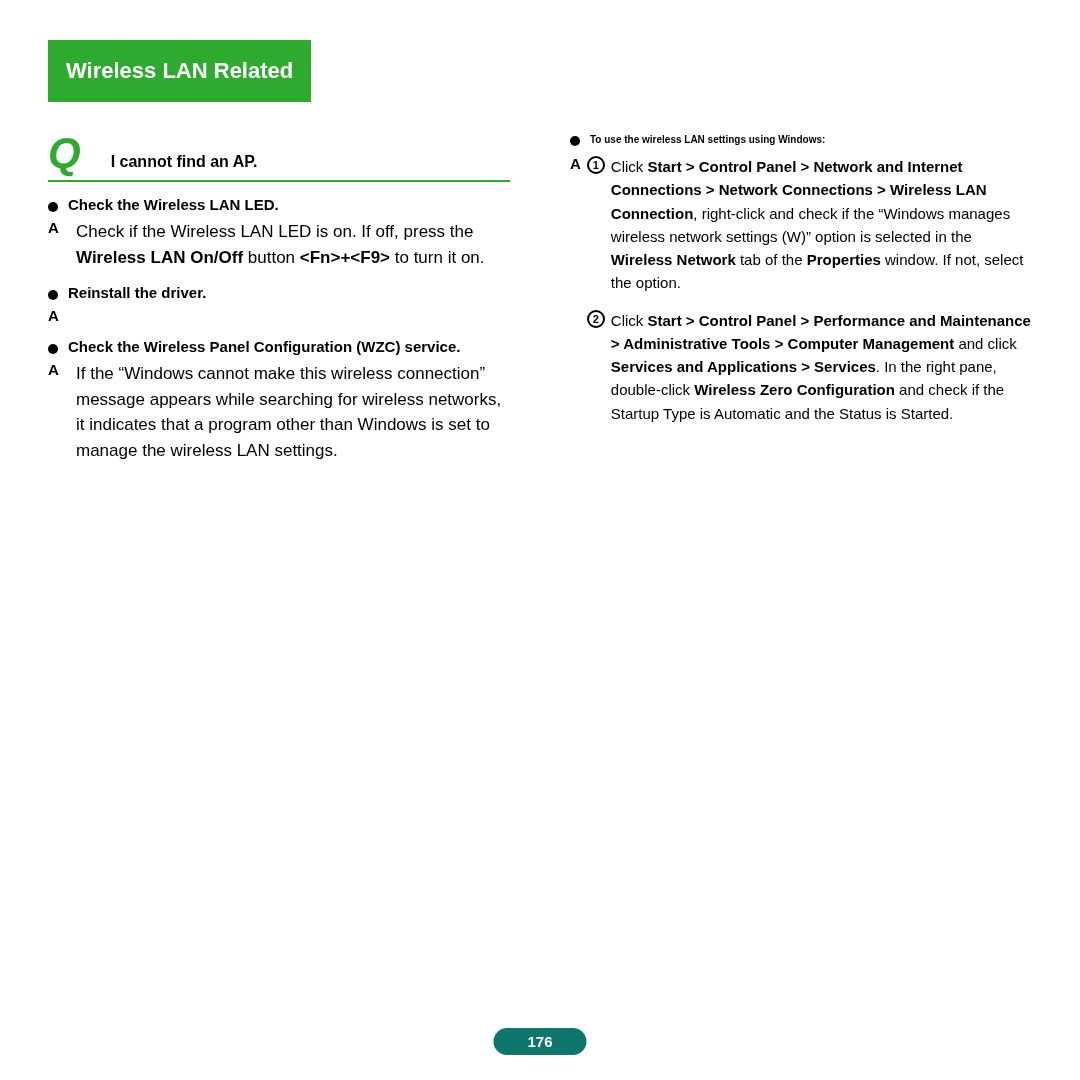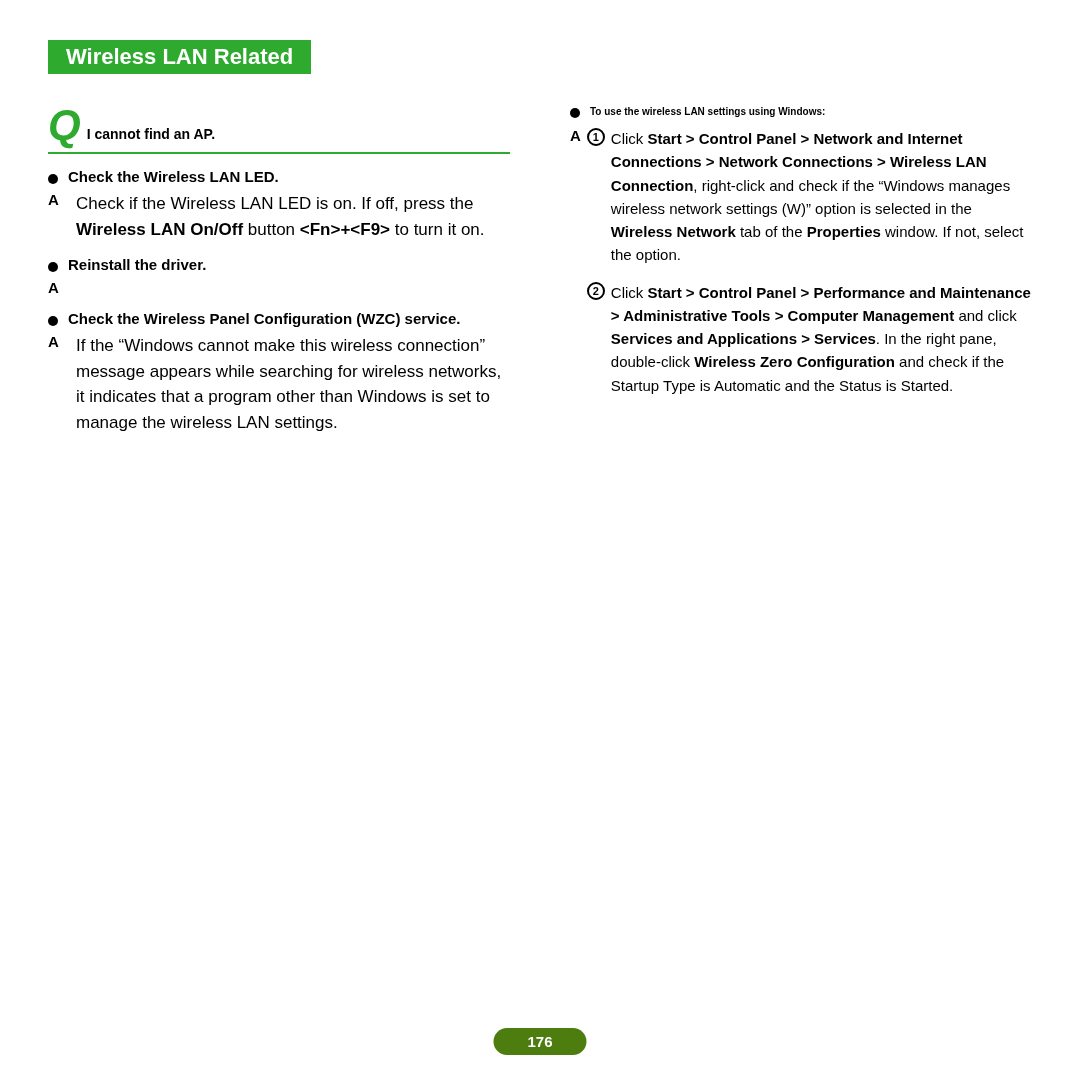--- a/index.html
+++ b/index.html
@@ -16,21 +16,21 @@
 
     .page-container {
       width: 1080px;
       height: 1080px;
       padding: 40px 48px;
       position: relative;
     }
 
     .header-bar {
       background-color: #2eaa2e;
-      padding: 4px 18px;
+      padding: 18px 18px;
       display: inline-block;
       margin-bottom: 30px;
     }
 
     .header-bar-title {
       color: #ffffff;
       font-size: 22px;
       font-weight: bold;
     }
 
@@ -64,22 +64,23 @@
     .q-letter {
       font-size: 42px;
       font-weight: bold;
       color: #2eaa2e;
       line-height: 1;
       margin-right: 6px;
       font-style: italic;
     }
 
     .question-text {
-      font-size: 14px;
-      font-weight: bold;
+      font-size: 16px;
+      font-weight: bold;
+      margin-left: 24px;
     }
 
     .bullet-item {
       display: flex;
       align-items: center;
       margin-bottom: 6px;
       margin-top: 12px;
     }
 
     .bullet-dot {
@@ -182,21 +183,21 @@
     }
 
     .page-number-container {
       position: absolute;
       bottom: 30px;
       left: 50%;
       transform: translateX(-50%);
     }
 
     .page-number-badge {
-      background-color: #4d7c0f;
+      background-color: #0f766e;
       color: #ffffff;
       font-size: 15px;
       font-weight: bold;
       padding: 5px 34px;
       border-radius: 14px;
     }
   </style>
 </head>
 <body>
 

